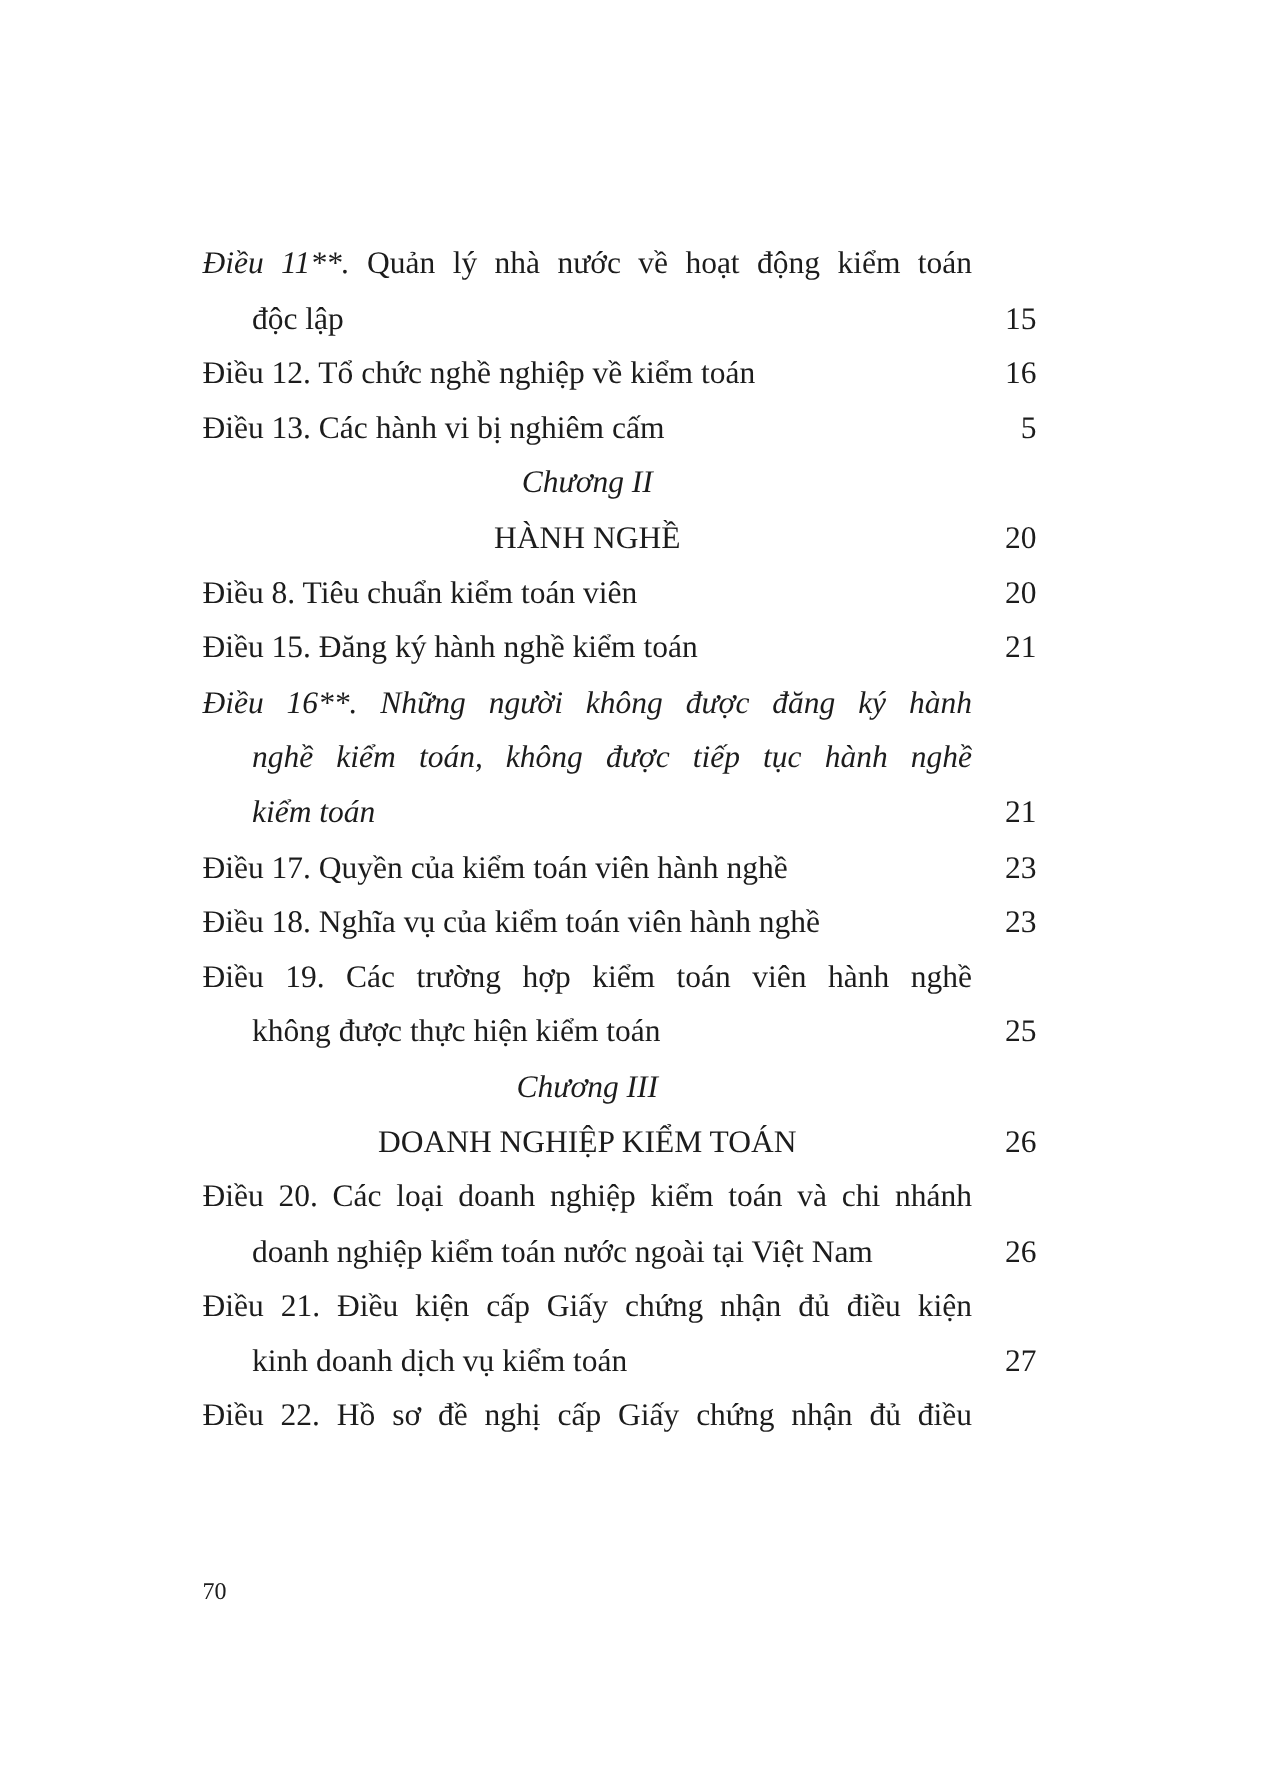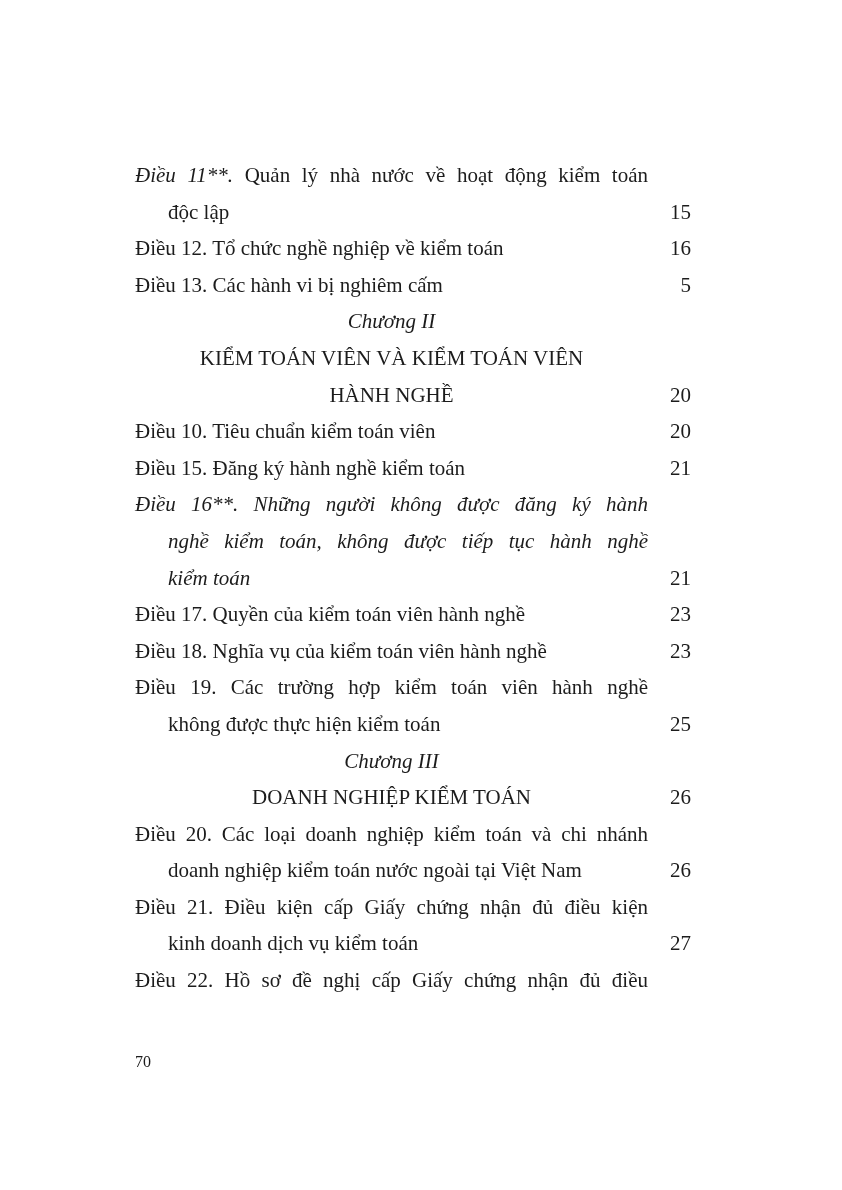--- a/index.html
+++ b/index.html
@@ -58,24 +58,23 @@
   <div class="toc">
 
     <div class="ln justify"><span class="txt"><span class="it">Điều 11**.</span> <span>Quản lý nhà nước về hoạt động kiểm toán</span></span></div>
     <div class="ln cont"><span class="txt">độc lập</span><span class="pg">15</span></div>
 
     <div class="ln"><span class="txt">Điều 12. Tổ chức nghề nghiệp về kiểm toán</span><span class="pg">16</span></div>
 
     <div class="ln"><span class="txt">Điều 13. Các hành vi bị nghiêm cấm</span><span class="pg">5</span></div>
 
     <div class="ln center ital"><span class="txt">Chương II</span></div>
-    <div class="ln center"><span class="txt">KIỂM TOÁN VIÊN VÀ KIỂM TOÁN VIÊN</span></div>
     <div class="ln center"><span class="txt">HÀNH NGHỀ</span><span class="pg">20</span></div>
 
-    <div class="ln"><span class="txt">Điều 10. Tiêu chuẩn kiểm toán viên</span><span class="pg">20</span></div>
+    <div class="ln"><span class="txt">Điều 8. Tiêu chuẩn kiểm toán viên</span><span class="pg">20</span></div>
 
     <div class="ln"><span class="txt">Điều 15. Đăng ký hành nghề kiểm toán</span><span class="pg">21</span></div>
 
     <div class="ln justify ital"><span class="txt">Điều 16**. Những người không được đăng ký hành</span></div>
     <div class="ln justify cont ital"><span class="txt">nghề kiểm toán, không được tiếp tục hành nghề</span></div>
     <div class="ln cont ital"><span class="txt">kiểm toán</span><span class="pg">21</span></div>
 
     <div class="ln"><span class="txt">Điều 17. Quyền của kiểm toán viên hành nghề</span><span class="pg">23</span></div>
 
     <div class="ln"><span class="txt">Điều 18. Nghĩa vụ của kiểm toán viên hành nghề</span><span class="pg">23</span></div>

